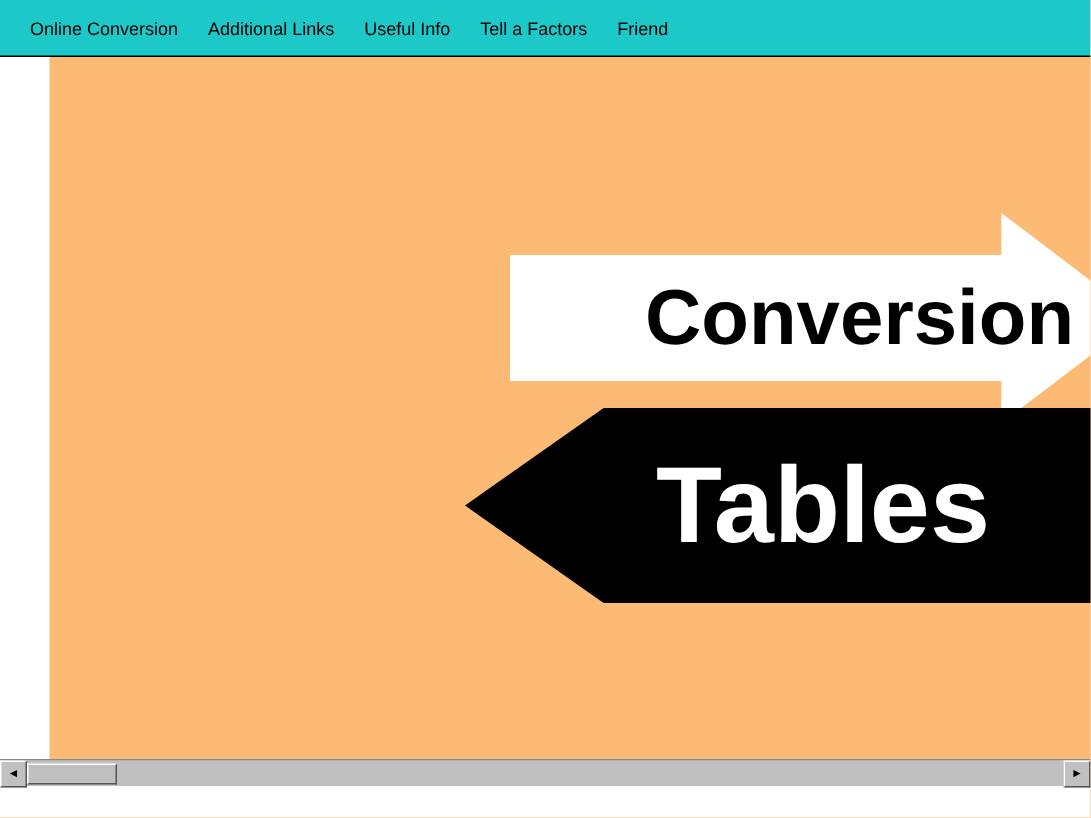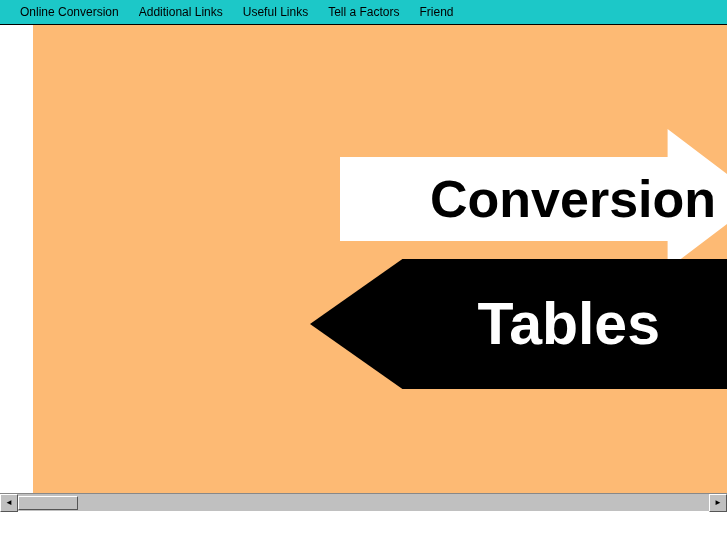--- a/index.html
+++ b/index.html
@@ -12,21 +12,21 @@
       width: 727px;
       height: 545px;
       overflow: hidden;
       font-family: Arial, sans-serif;
       background: #fff;
     }
 
     
     .navbar {
       width: 100%;
-      height: 25px;
+      height: 38px;
       background: #1cc8c8;
       display: flex;
       align-items: center;
       padding: 0 10px;
       border-bottom: 1px solid #000;
     }
 
     .nav-item {
       color: #000;
       font-size: 12px;
@@ -98,21 +98,21 @@
       height: 100%;
       background: #000;
       clip-path: polygon(22% 0%, 100% 0%, 100% 100%, 22% 100%, 22% 100%, 0% 50%, 22% 0%);
       display: flex;
       align-items: center;
       justify-content: flex-end;
       padding-right: 40px;
     }
 
     .arrow-left-text {
-      font-size: 59px;
+      font-size: 72px;
       font-weight: bold;
       color: #fff;
       padding-right: 30px;
     }
 
     
     .scrollbar-container {
       width: 100%;
       height: 18px;
       background: #c0c0c0;
@@ -160,21 +160,21 @@
       position: absolute;
       left: 0;
     }
   </style>
 </head>
 <body>
 
 <nav class="navbar">
   <a class="nav-item">Online Conversion</a>
   <a class="nav-item">Additional Links</a>
-  <a class="nav-item">Useful Links</a>
+  <a class="nav-item">Useful Info</a>
   <a class="nav-item">Tell a Factors</a>
   <a class="nav-item">Friend</a>
 </nav>
 
 <div class="main-content">
   <div class="arrows-container">
 
     <div class="arrow-right">
       <div class="arrow-right-shape">
         <span class="arrow-right-text">Conversion</span>

